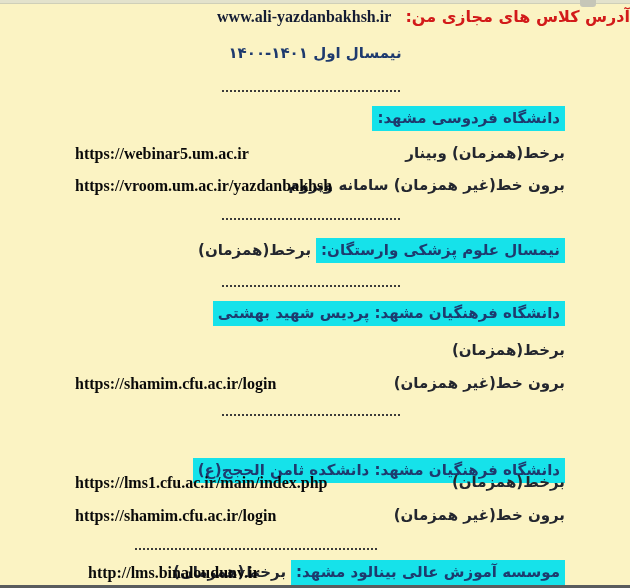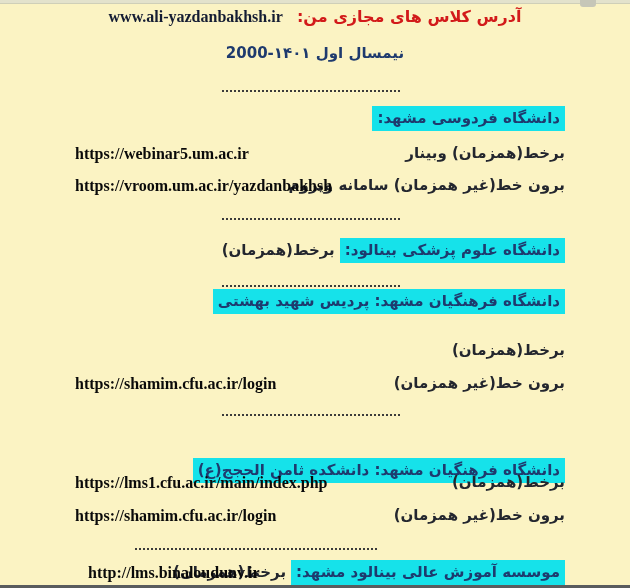--- a/index.html
+++ b/index.html
@@ -12,21 +12,21 @@
     font-family:"DejaVu Sans", sans-serif;
   }
   .canvas{position:relative;width:630px;height:588px;direction:rtl;}
 
   .top-strip{position:absolute;top:0;left:0;width:630px;height:3px;
     background:#e3e2cc;border-bottom:1px solid #cfcfb8;}
   .top-blob{position:absolute;top:0;right:34px;width:16px;height:7px;
     background:#c6c6b8;border-radius:0 0 3px 3px;}
   .bottom-bar{position:absolute;bottom:0;left:0;width:630px;height:3px;background:#595c5e;}
 
-  .title{position:absolute;top:7px;left:0;width:100%;text-align:center;direction:rtl;white-space:nowrap;}
+  .title{position:absolute;top:7px;left:0;width:100%;text-align:right;direction:rtl;white-space:nowrap;}
   .t-fa{color:var(--red);font-weight:700;font-size:16px;}
   .t-url{color:#141C33;font-weight:700;font-size:16px;
     font-family:"Liberation Serif", serif;direction:ltr;unicode-bidi:embed;margin-right:9px;}
 
   .semester{position:absolute;top:44px;left:0;width:100%;text-align:center;
     color:var(--navy);font-weight:700;font-size:15px;}
 
   .sep{position:absolute;height:0;border-top:2px dotted #3b3b3b;}
 
   .heading{position:absolute;right:65px;white-space:nowrap;}
@@ -47,47 +47,47 @@
 <div class="canvas">
 
   <div class="top-strip"></div>
   <div class="top-blob"></div>
 
   <div class="title">
     <span class="t-fa">آدرس کلاس های مجازی من:</span>
     <span class="t-url">www.ali-yazdanbakhsh.ir</span>
   </div>
 
-  <div class="semester">نیمسال اول ۱۴۰۱-2000</div>
+  <div class="semester">نیمسال اول ۱۴۰۱-۱۴۰۰</div>
 
   <div class="sep" style="top:90px;left:222px;width:178px;"></div>
 
   <div class="heading" style="top:108px;padding-left:44px;">
     <span class="hl">دانشگاه فردوسی مشهد:</span>
   </div>
   <div class="row" style="top:141px;">
     <span class="label">برخط(همزمان) وبینار</span>
     <span class="url">https://webinar5.um.ac.ir</span>
   </div>
   <div class="row" style="top:173px;">
     <span class="label">برون خط(غیر همزمان) سامانه ویروم</span>
     <span class="url">https://vroom.um.ac.ir/yazdanbakhsh</span>
   </div>
 
   <div class="sep" style="top:218px;left:222px;width:178px;"></div>
 
   <div class="row" style="top:238px;">
     <span class="label combo">
-      <span class="hl">دانشگاه علوم پزشکی بینالود:</span><span class="plain">برخط(همزمان)</span>
+      <span class="hl">نیمسال علوم پزشکی وارستگان:</span><span class="plain">برخط(همزمان)</span>
     </span>
   </div>
 
   <div class="sep" style="top:285px;left:222px;width:178px;"></div>
 
-  <div class="heading" style="top:291px;padding-left:22px;">
+  <div class="heading" style="top:303px;padding-left:22px;">
     <span class="hl">دانشگاه فرهنگیان مشهد: پردیس شهید بهشتی</span>
   </div>
   <div class="row" style="top:338px;">
     <span class="label">برخط(همزمان)</span>
   </div>
   <div class="row" style="top:371px;">
     <span class="label">برون خط(غیر همزمان)</span>
     <span class="url">https://shamim.cfu.ac.ir/login</span>
   </div>
 

